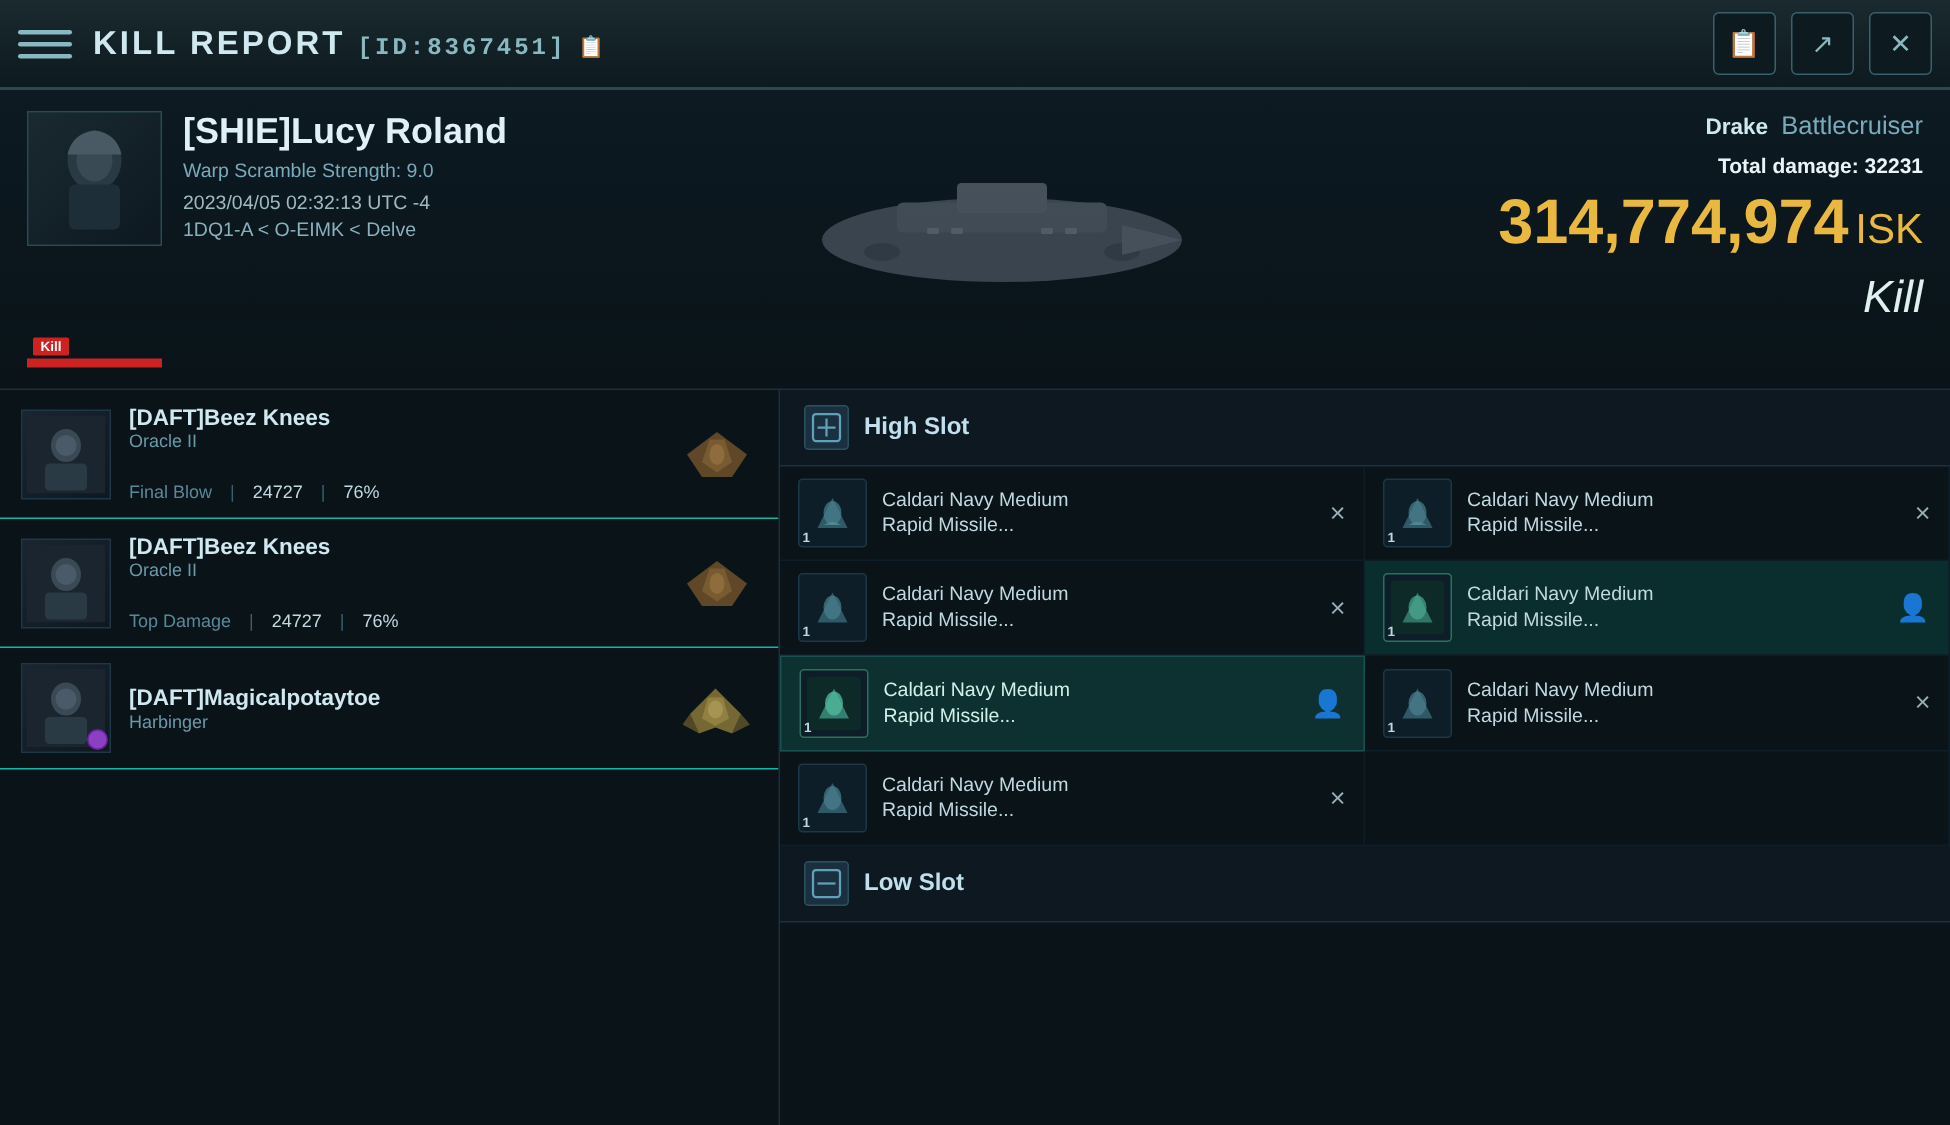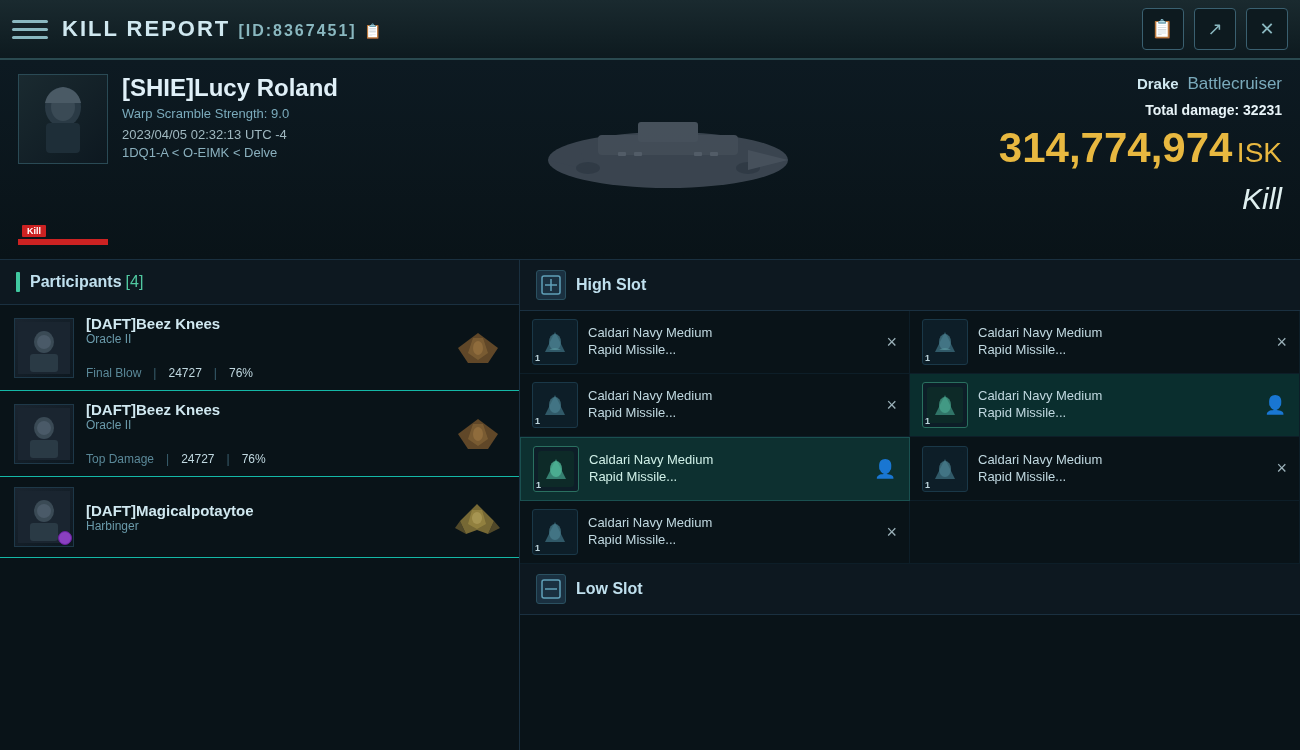--- a/index.html
+++ b/index.html
@@ -31,21 +31,21 @@
       display: block; height: 3px; background: #8ab8c0; border-radius: 2px;
     }
     .header-title {
       font-size: 22px;
       font-weight: bold;
       letter-spacing: 2px;
       color: #d0e8f0;
       text-transform: uppercase;
       flex: 1;
     }
-    .header-title .bracket { color: #8ab8c0; font-size: 16px; }
+    .header-title .bracket { color: #8ab8c0; font-size: 16px; font-family: Liberation Mono, monospace; }
     .header-actions {
       display: flex; gap: 10px;
     }
     .header-btn {
       width: 42px; height: 42px;
       border: 1.5px solid #3a6070;
       background: #0d1a1f;
       border-radius: 4px;
       display: flex; align-items: center; justify-content: center;
       cursor: pointer; color: #8ab8c0; font-size: 18px;
@@ -309,25 +309,20 @@
     <div style="margin-top:6px;text-align:center;">
       <span class="isk-value">314,774,974</span>&nbsp;<span class="isk-unit">ISK</span>
     </div>
     <div class="kill-label">Kill</div>
   </div>
 </div>
 
 <div class="main-content">
 
   <div class="left-panel">
-    <div class="section-header">
-      <div style="width:4px;height:20px;background:#40c8a0;border-radius:1px;margin-right:10px;"></div>
-      <span class="section-title">Participants</span>
-      <span class="section-badge">[4]</span>
-    </div>
 
     <div class="participant-item">
       <div class="participant-avatar">
         <svg width="52" height="52" viewBox="0 0 52 52">
           <rect width="52" height="52" fill="#1a2530"></rect>
           <ellipse cx="26" cy="20" rx="10" ry="11" fill="#3a4a55"></ellipse>
           <rect x="12" y="32" width="28" height="18" rx="3" fill="#2a3a45"></rect>
           <circle cx="26" cy="20" r="7" fill="#4a5a68"></circle>
         </svg>
       </div>

